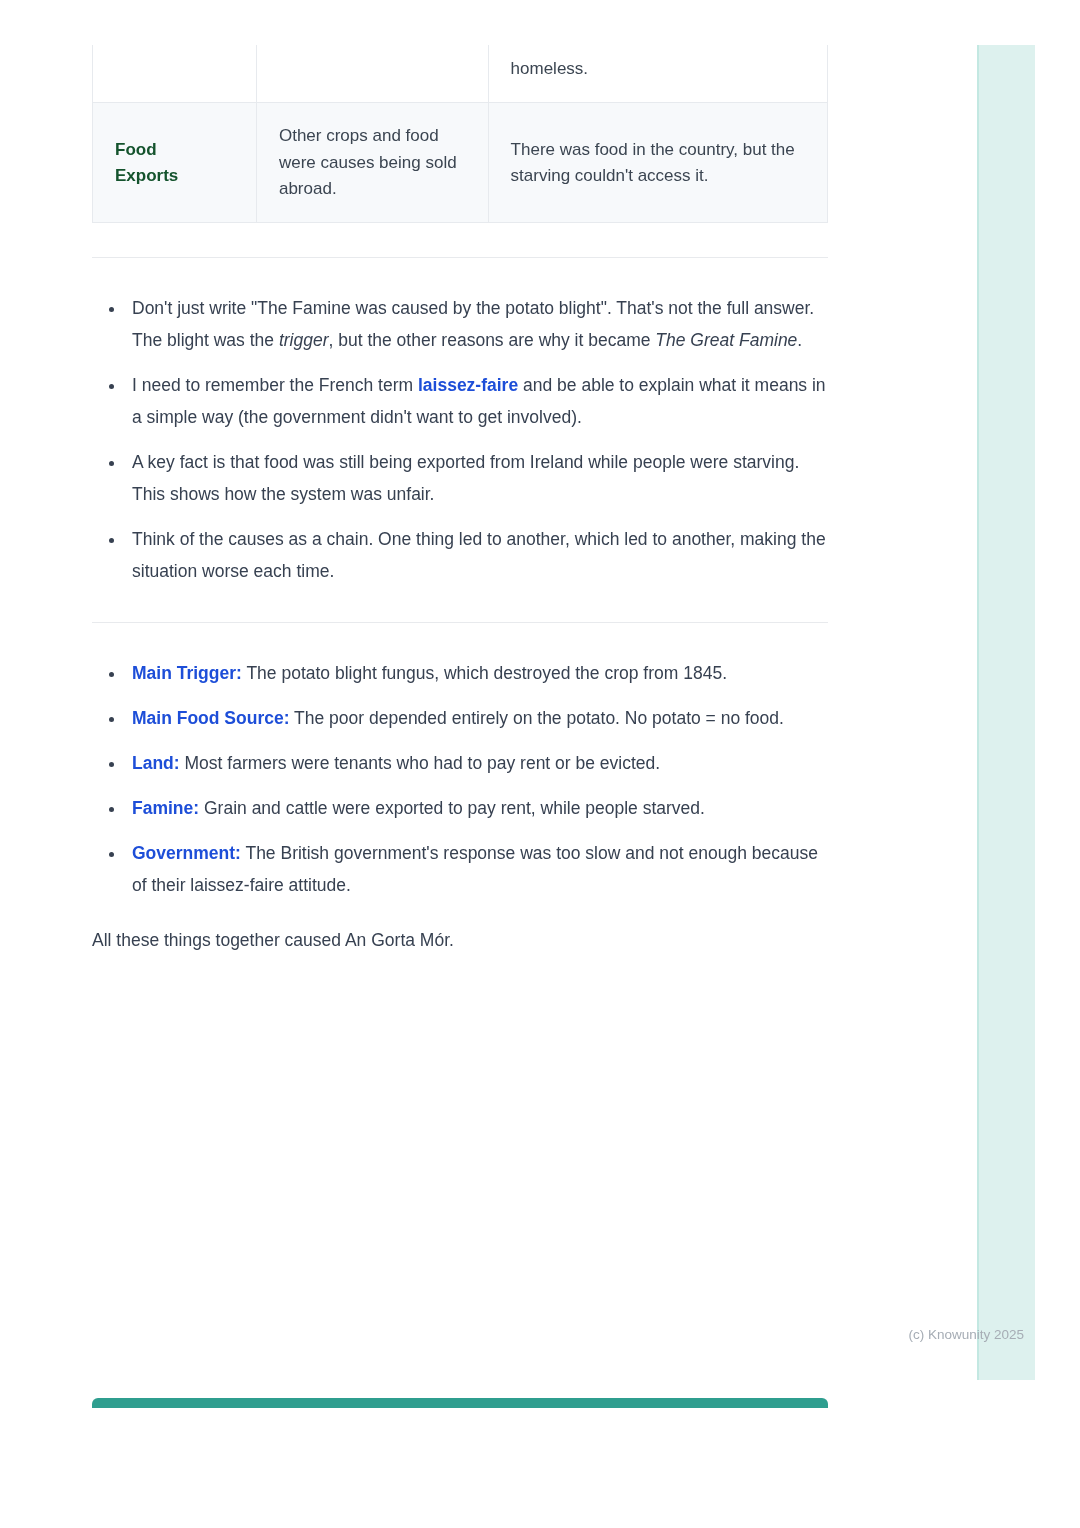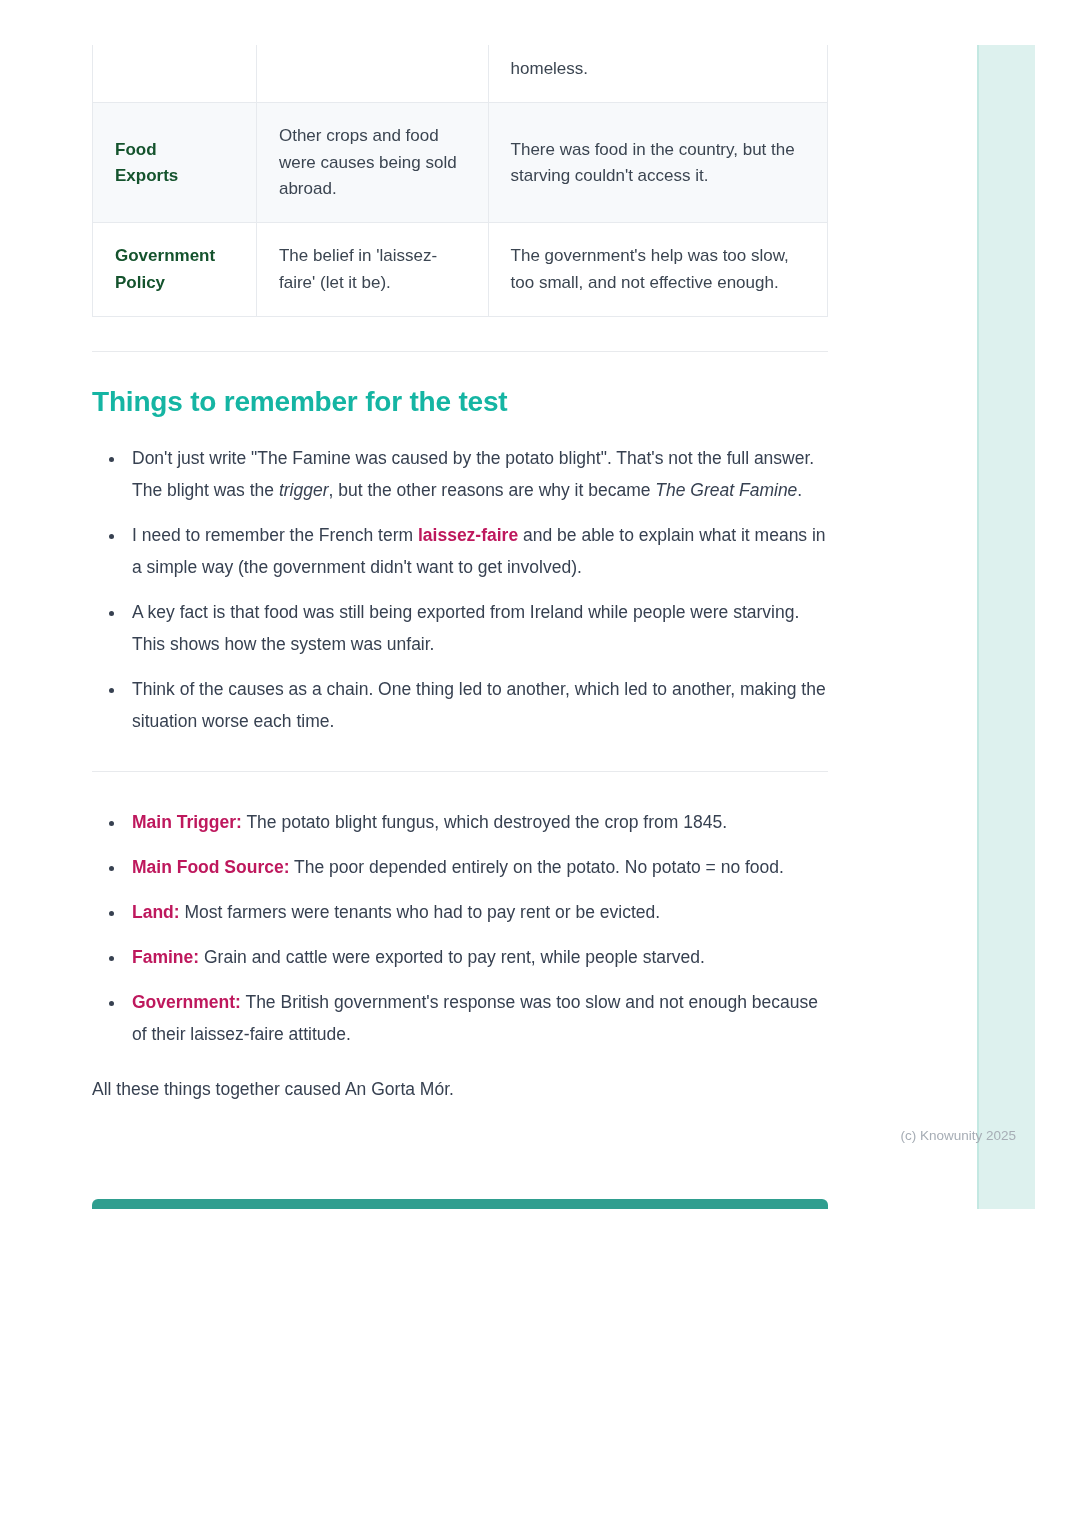--- a/index.html
+++ b/index.html
@@ -1,20 +1,20 @@
 <!DOCTYPE html>
 <html><head>
 <meta charset="utf-8">
 <style>
   * { margin: 0; padding: 0; box-sizing: border-box; }
   html, body { background: #ffffff; }
   .page {
     position: relative;
     width: 1080px;
-    height: 1209px;
+    height: 1408px;
     background: #ffffff;
     font-family: "Liberation Sans", sans-serif;
     color: #374151;
     overflow: hidden;
   }
   .content {
     position: absolute;
     left: 92px;
     top: 45px;
     width: 736px;
@@ -63,21 +63,21 @@
     margin: 0 0 10px 34px;
     padding: 0;
   }
   ul.bullet-list li {
     font-size: 17.5px;
     line-height: 1.83;
     margin-bottom: 13px;
     padding-left: 6px;
     color: #374151;
   }
-  ul.bullet-list li strong { color: #be185d; }
+  ul.bullet-list li strong { color: #1d4ed8; }
   .closing-paragraph {
     margin-top: 24px;
     font-size: 17.5px;
     line-height: 1.8;
     color: #374151;
   }
 
   
   .side-accent-bar {
     position: absolute;
@@ -92,21 +92,21 @@
     position: absolute;
     left: 92px;
     bottom: 0;
     width: 736px;
     height: 10px;
     background: #2f9e8f;
     border-radius: 6px 6px 0 0;
   }
   .page-footer {
     position: absolute;
-    right: 64px;
+    right: 56px;
     bottom: 66px;
     font-size: 13.5px;
     color: #a6adb5;
   }
 </style>
 </head>
 <body>
 
 <div class="page">
 
@@ -122,31 +122,25 @@
         <tr class="partial-row">
           <td class="term-cell"><span class="term-wrap"></span></td>
           <td></td>
           <td>homeless.</td>
         </tr>
         <tr class="shaded">
           <td class="term-cell"><span class="term-wrap">Food Exports</span></td>
           <td>Other crops and food were causes being sold abroad.</td>
           <td>There was food in the country, but the starving couldn't access it.</td>
         </tr>
-        <tr>
-          <td class="term-cell"><span class="term-wrap">Government Policy</span></td>
-          <td>The belief in 'laissez-faire' (let it be).</td>
-          <td>The government's help was too slow, too small, and not effective enough.</td>
-        </tr>
       </tbody>
     </table>
 
     <hr class="divider">
 
-    <h2 class="section-heading">Things to remember for the test</h2>
 
     <ul class="bullet-list">
       <li><span>Don't just write "The Famine was caused by the potato blight". That's not the full answer. The blight was the </span><em>trigger</em><span>, but the other reasons are why it became </span><em>The Great Famine</em><span>.</span></li>
       <li><span>I need to remember the French term </span><strong>laissez-faire</strong><span> and be able to explain what it means in a simple way (the government didn't want to get involved).</span></li>
       <li><span>A key fact is that food was still being exported from Ireland while people were starving. This shows how the system was unfair.</span></li>
       <li><span>Think of the causes as a chain. One thing led to another, which led to another, making the situation worse each time.</span></li>
     </ul>
 
     <hr class="divider">
 

